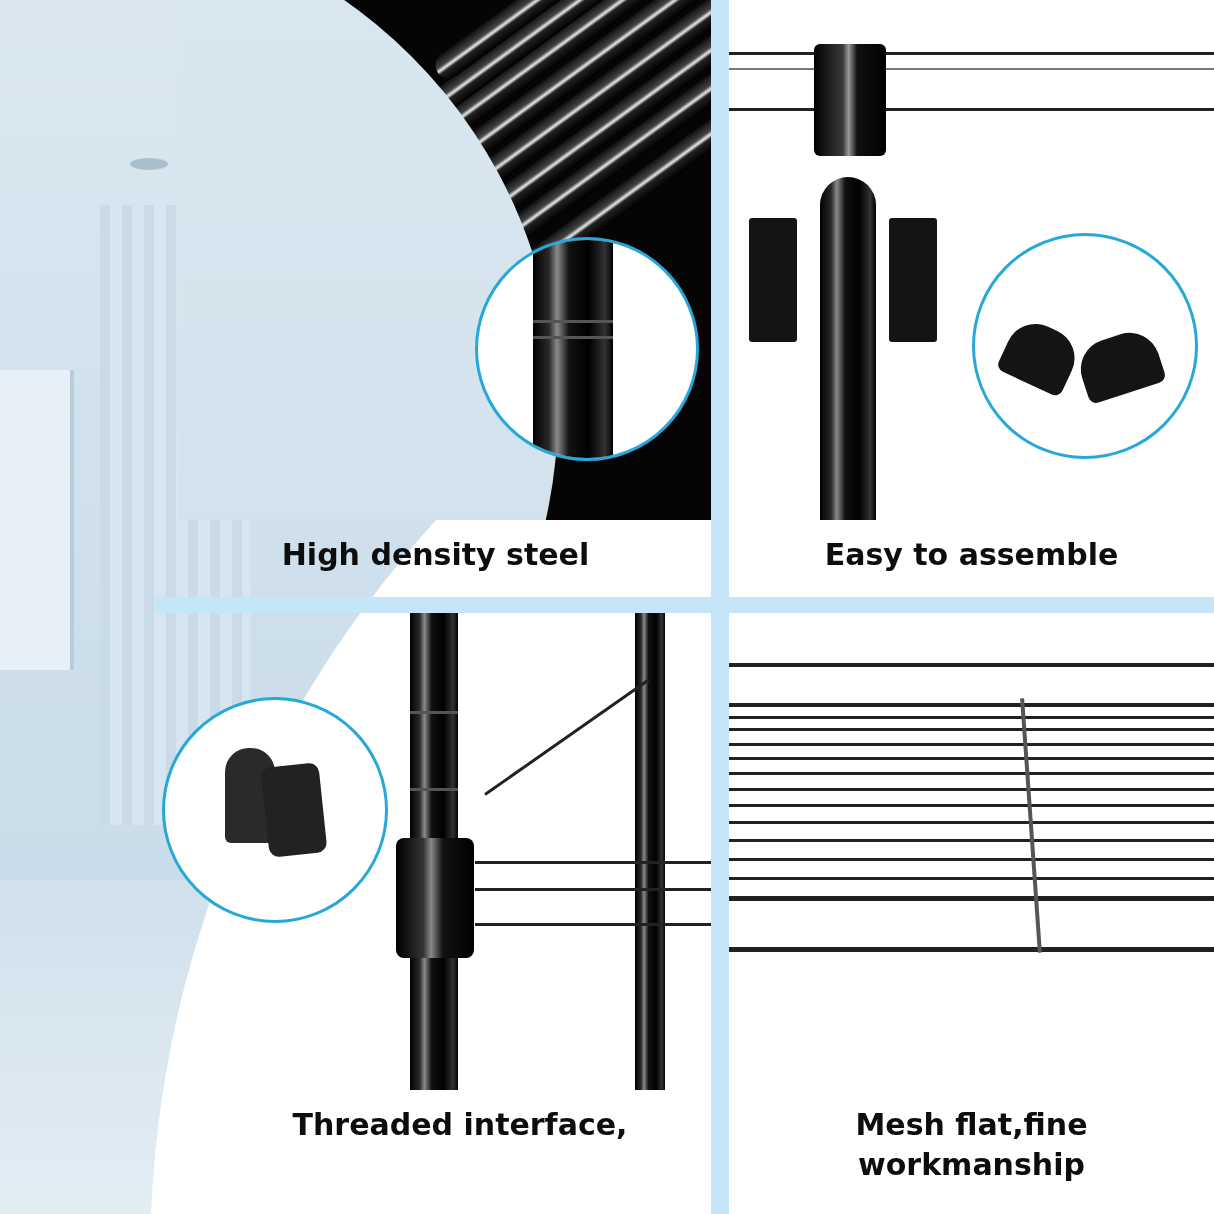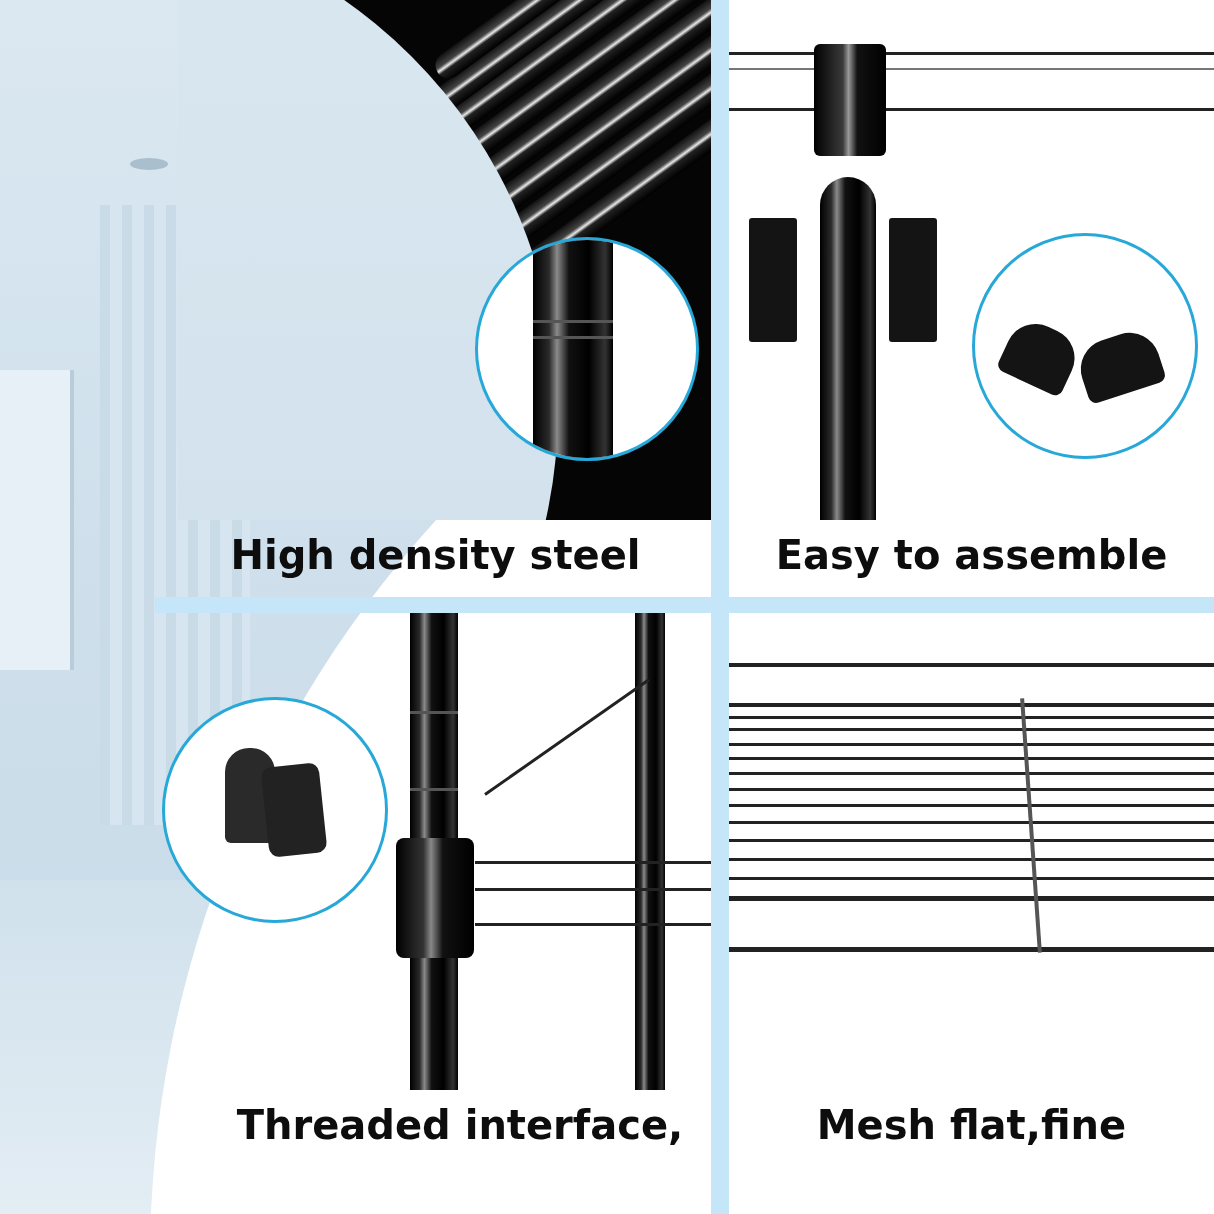--- a/index.html
+++ b/index.html
@@ -7,21 +7,21 @@
   .bg-room { position:absolute; left:0; top:0; width:1214px; height:1214px; background:linear-gradient(180deg,#dbe8f1 0%,#cfe0ec 45%,#c6d9e6 100%); }
   .room-curtain { position:absolute; left:100px; top:205px; width:150px; height:620px; background:repeating-linear-gradient(90deg,#c9dbe7 0 10px,#d6e5ef 10px 22px); }
   .room-window { position:absolute; left:0; top:370px; width:70px; height:300px; background:#e6f0f6; border-right:4px solid #b8ccd9; }
   .room-lamp { position:absolute; left:130px; top:158px; width:38px; height:12px; border-radius:50%; background:#aabfcd; }
   .room-rail { position:absolute; left:292px; top:0; width:22px; height:220px; background:#b8ccd9; transform:skewX(-12deg); }
   .room-floor { position:absolute; left:0; top:880px; width:300px; height:334px; background:linear-gradient(180deg,#d0e1ec,#e3edf4); }
   .white-arc { position:absolute; left:150px; top:160px; width:2200px; height:2200px; border-radius:50%; background:#ffffff; }
   .divider-v { position:absolute; left:711px; top:0; width:18px; height:1214px; background:#c5e5f9; }
   .divider-h { position:absolute; left:155px; top:597px; width:1059px; height:16px; background:#c5e5f9; }
   .panel { position:absolute; overflow:hidden; }
-  .caption { position:absolute; text-align:center; font-family:"DejaVu Sans", sans-serif; font-weight:bold; color:#0d0d0d; font-size:40px; line-height:40px; }
+  .caption { position:absolute; text-align:center; font-family:"DejaVu Sans", sans-serif; font-weight:bold; color:#0d0d0d; font-size:30px; line-height:40px; }
   
   .p1-img { left:178px; top:0; width:533px; height:520px; background:#050505; }
   .p1-arcmask { position:absolute; left:-620px; top:-90px; width:1000px; height:1000px; border-radius:50%; background:linear-gradient(180deg,#d9e7f0,#cfdfea); }
   .tube { position:absolute; height:26px; background:linear-gradient(180deg,#111 0%,#444 35%,#e9e9e9 48%,#222 60%,#000 100%); border-radius:13px; transform-origin:left center; }
   .zoom-circle { position:absolute; border-radius:50%; border:3px solid #27a8d8; background:#ffffff; overflow:hidden; }
   .pole { position:absolute; background:linear-gradient(90deg,#000 0%,#2a2a2a 20%,#8a8a8a 30%,#111 45%,#000 70%,#333 90%,#000 100%); }
   .ring { position:absolute; left:0; right:0; height:3px; background:#555; }
   
   .wire { position:absolute; background:#222; }
   .clip { position:absolute; background:#141414; border-radius:3px; }
@@ -105,16 +105,17 @@
   <div class="wire" style="left:0;top:208px;width:485px;height:3px;"></div>
   <div class="wire" style="left:0;top:226px;width:485px;height:3px;"></div>
   <div class="wire" style="left:0;top:245px;width:485px;height:3px;"></div>
   <div class="wire" style="left:0;top:264px;width:485px;height:3px;"></div>
   <div class="wire" style="left:0;top:283px;width:485px;height:5px;"></div>
   <div class="wire" style="left:0;top:334px;width:485px;height:5px;"></div>
   <div class="wire" style="left:300px;top:85px;width:4px;height:255px;background:#555;transform:rotate(-4deg);"></div>
 </div>
 <div class="caption" style="left:729px;top:1105px;width:485px;">
   <div>Mesh flat,fine</div>
+  <div>workmanship</div>
 </div>
 
 <div class="divider-v"></div>
 <div class="divider-h"></div>
 
 </body></html>

